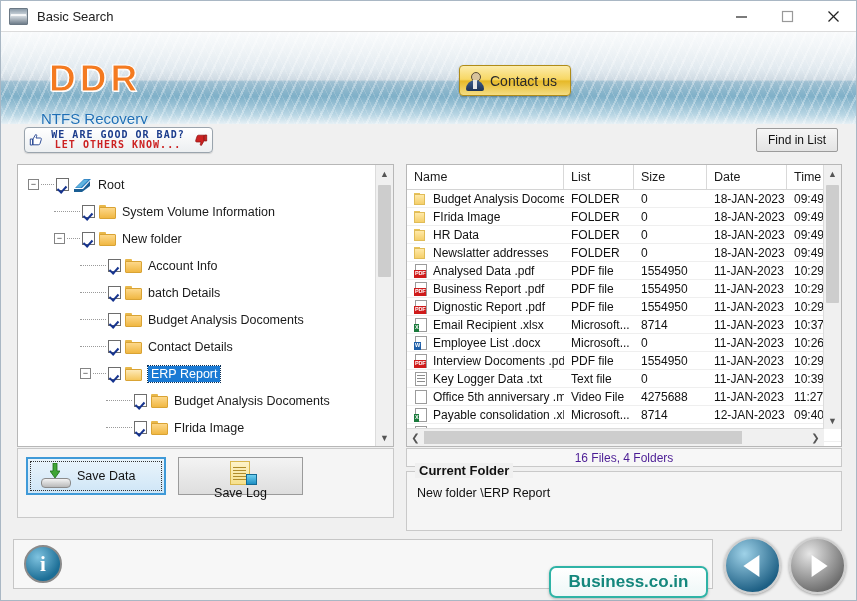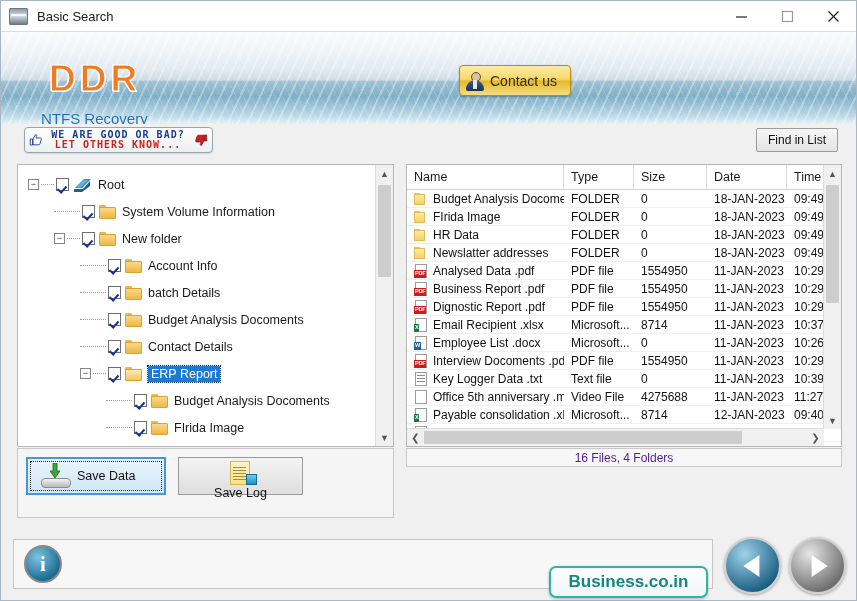--- a/index.html
+++ b/index.html
@@ -369,21 +369,21 @@
     <div class="scrollbar-v">
       <div class="sb-arrow">▲</div>
       <div class="sb-thumb" style="top:20px;height:92px;"></div>
       <div class="sb-arrow" style="position:absolute;bottom:0;left:0;right:0;">▼</div>
     </div>
   </div>
 
   <div class="list-panel">
     <div class="lhead" id="list-head">
         <div style="width: 157px;">Name</div>
-        <div style="width: 70px;">Type</div>
+        <div style="width: 70px;">List</div>
         <div style="width: 73px;">Size</div>
         <div style="width: 80px;">Date</div>
         <div style="width: 48px;">Time</div>
       </div>
     <div id="list-body">
         <div class="lrow">
           <div class="c-name">
             <div class="ricon folder">
               <div class="t"></div>
               <div class="b"></div>
@@ -599,20 +599,24 @@
         <div class="log-icon">
           <div class="log-paper"></div>
             <div class="log-lines"></div>
             <div class="log-chip"></div>
         </div>
         <div class="lbl">Save Log</div>
       </div>
     </div>
   </div>
 
+  <div class="curfolder">
+    <div class="cf-legend">Current Folder</div>
+    <div class="cf-path">New folder \ERP Report</div>
+  </div>
 
   <div class="statusbar">
     <div class="info-icon">i</div>
   </div>
 
   <div class="navbtns">
     <div class="navbtn prev">
       <div class="tri left"></div>
     </div>
     <div class="navbtn next">

